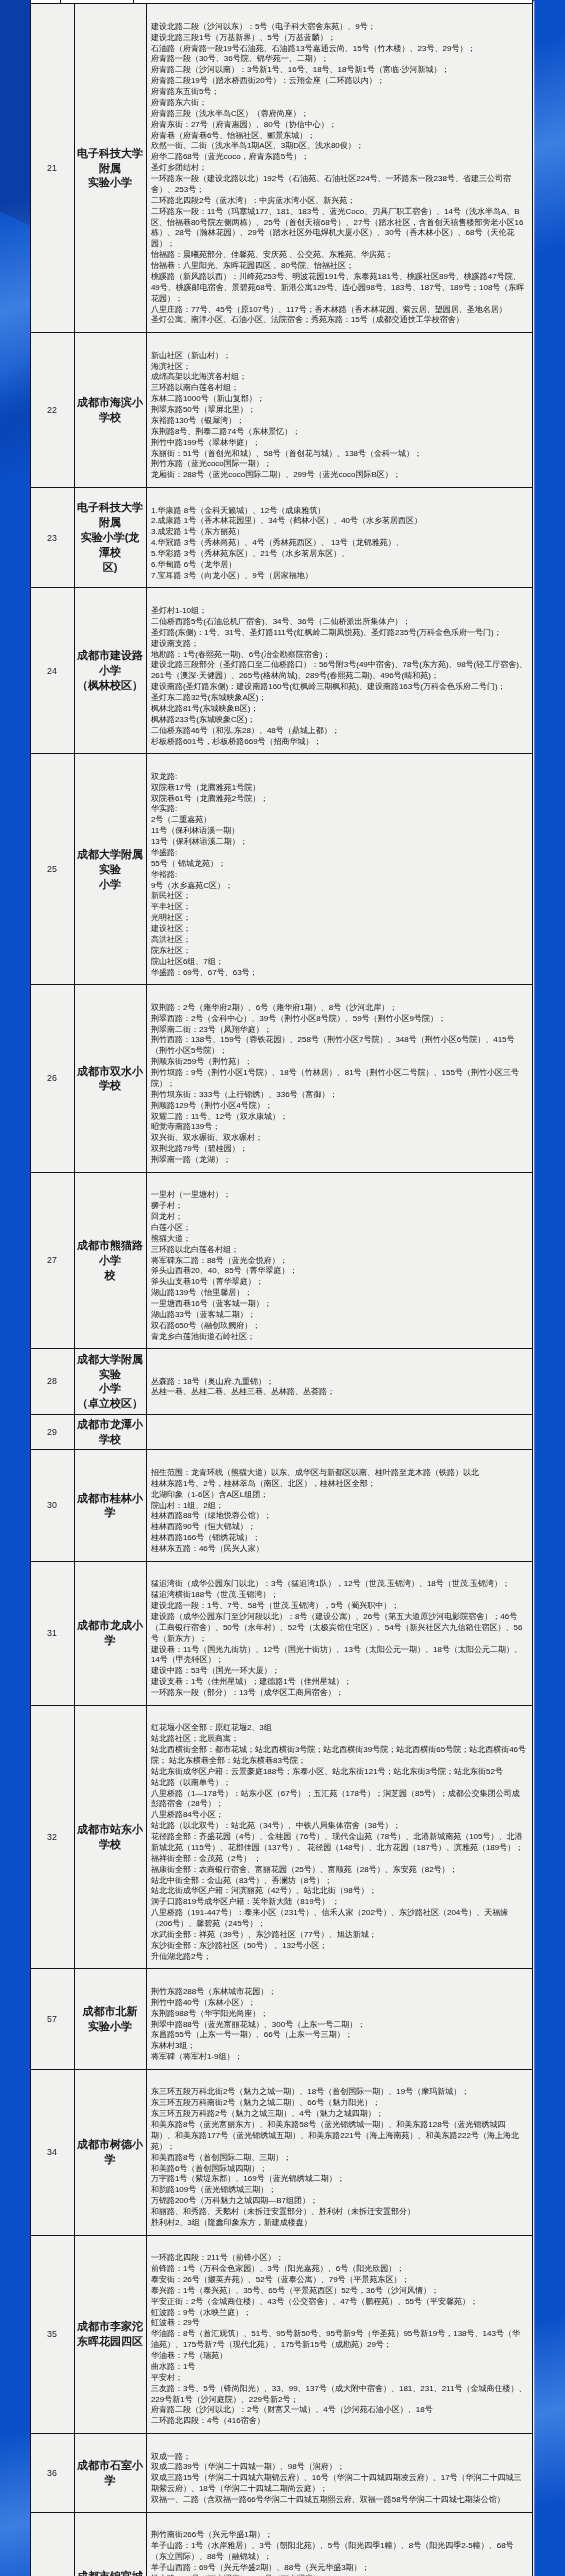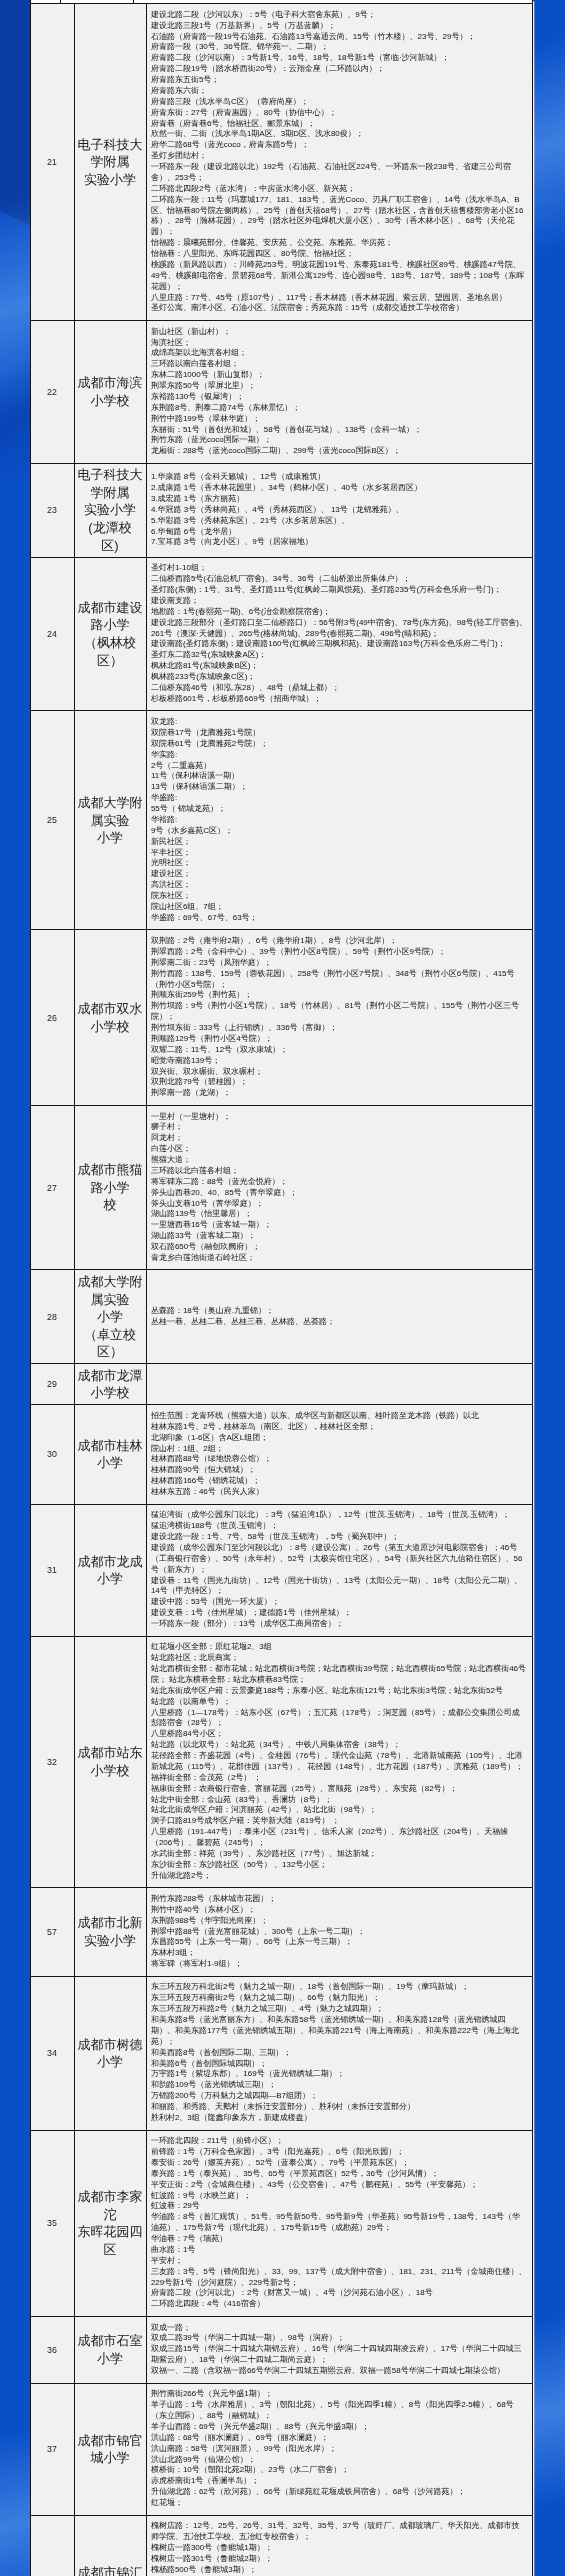--- a/index.html
+++ b/index.html
@@ -31,26 +31,26 @@
   .trow{display:flex;border-bottom:1.9px solid #141414;background:#f1f1ef;}
   .trow:last-child{border-bottom:none;}
   .c-num{
     width:44px;min-width:29px;border-right:1.3px solid #141414;
     display:flex;align-items:center;justify-content:center;
     font-size:8.8px;color:#1a1a1a;box-sizing:border-box;
   }
   .c-name{
     width:72px;min-width:72px;border-right:1.3px solid #141414;
     display:flex;align-items:center;justify-content:center;
-    text-align:center;font-size:13px;font-weight:normal;color:#1a1a1a;
+    text-align:center;font-size:11px;font-weight:bold;color:#1a1a1a;
     white-space:pre-line;padding:2.5px 1.3px;box-sizing:border-box;line-height:1.35;
   }
   .c-area{
     flex:1;display:flex;align-items:center;
-    padding:5.7px 4.4px;box-sizing:border-box;
+    padding:5.7px 4.4px;box-sizing:border-box;margin-top:12px;
   }
   .c-area .txt{
     font-size:8px;line-height:1.36;color:#111;
     white-space:pre-line;font-weight:500;
   }
 </style>
 </head>
 <body>
 
 <div class="wp wp-dark"></div>

